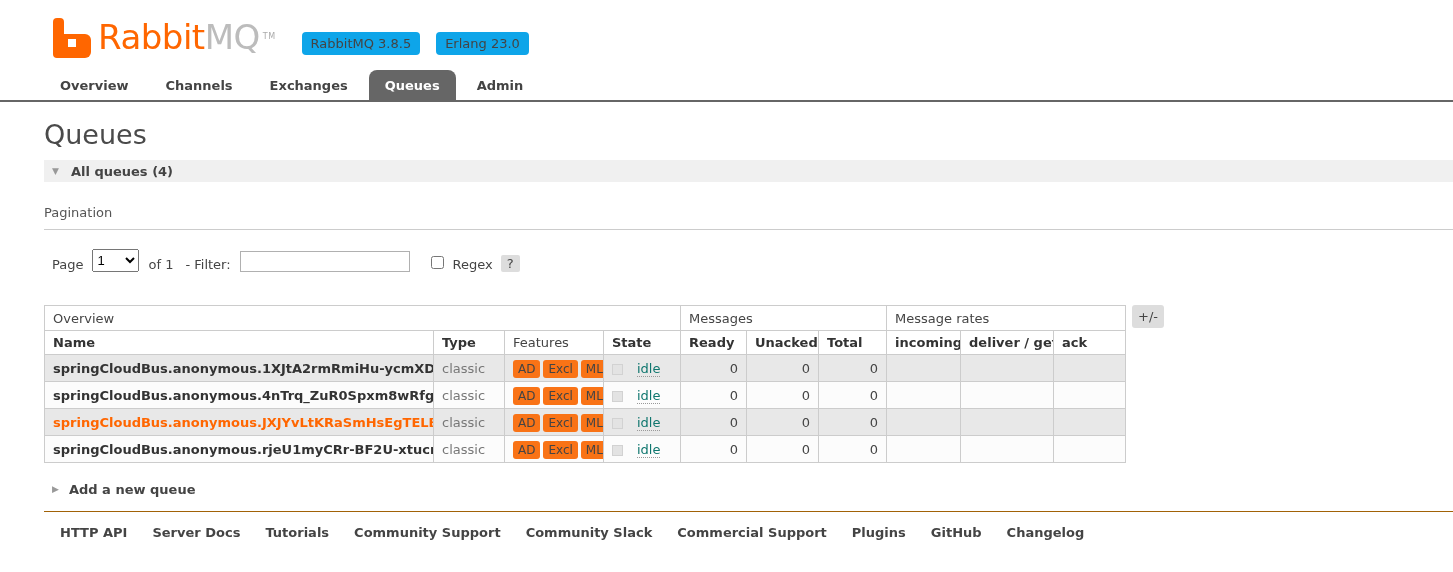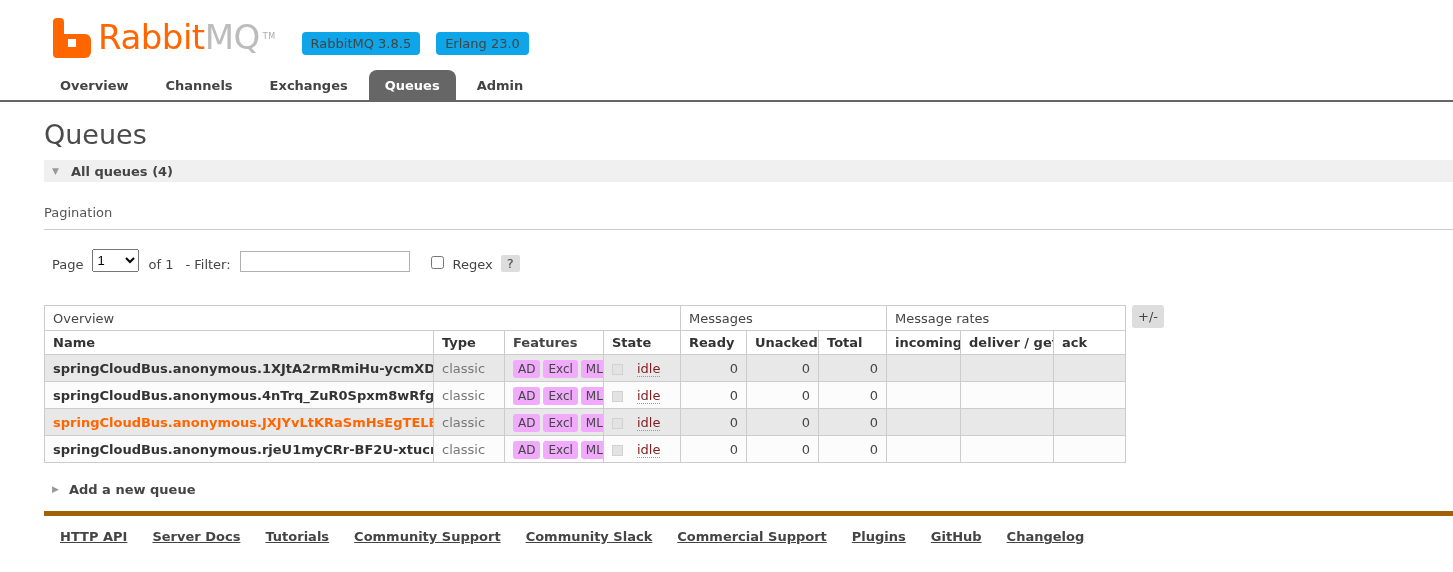--- a/index.html
+++ b/index.html
@@ -56,48 +56,48 @@
   .regex-checkbox { margin-left: 21px; width: 13px; height: 13px; }
   .regex-label { margin: 0 8px 0 6px; }
   .help-badge { background: #ddd; border-radius: 2px; padding: 1px 6px; color: #444; cursor: pointer; }
 
   
   .table-zone { display: flex; align-items: flex-start; margin: 33px 0 0 44px; }
   table.queues { border-collapse: collapse; table-layout: fixed; width: 1081px; }
   th, td { border: 1px solid #ccc; padding: 4px 8px; font-size: 13px; overflow: hidden; white-space: nowrap; }
   thead th { background: #fff; text-align: left; font-weight: bold; color: #333; }
   th.group-header { font-weight: normal; color: #444; height: 25px; }
-  th.plain { font-weight: bold; color: #444; }
+  th.plain { font-weight: normal; color: #444; }
   tbody td { height: 27px; }
   tbody tr:nth-child(odd)  { background: #e8e8e8; }
   tbody tr:nth-child(even) { background: #fcfcfc; }
   td.name a { font-weight: bold; color: #333; cursor: pointer; }
   tr.hl td.name a { color: #ff6600; }
   td.type { color: #777; }
   .feat {
-    background: #f0abfc; border-radius: 3px; padding: 2px 5px;
+    background: #f97316; border-radius: 3px; padding: 2px 5px;
     margin-right: 3px; font-size: 12px; color: #444;
   }
   .state-square {
     display: inline-block; width: 11px; height: 11px;
     background: #e3e3e3; border: 1px solid #d2d2d2;
     margin-right: 14px; vertical-align: middle;
   }
-  .idle-text { color: #7f1d1d; border-bottom: 1px dotted #999; }
+  .idle-text { color: #0f766e; border-bottom: 1px dotted #999; }
   td.num { text-align: right; color: #444; }
   .plusminus {
     background: #ddd; border-radius: 3px; padding: 4px 6px; margin-left: 6px;
     color: #444; cursor: pointer; font-size: 13px;
   }
 
   .add-queue { margin: 19px 0 0 52px; font-weight: bold; color: #444; display: flex; align-items: center; cursor: pointer; }
   .add-queue .tri { margin: 0 10px 0 0; }
 
   
-  .footer { margin: 14px 0 16px 44px; border-top: 5px solid #a16207; padding: 13px 0 0 16px; text-decoration: underline; }
+  .footer { margin: 14px 0 16px 44px; border-top: 1px solid #a16207; padding: 13px 0 0 16px; }
   .footer-links { display: flex; gap: 25px; }
   .footer-link { font-weight: bold; color: #444; cursor: pointer; }
 </style>
 </head>
 <body>
 
 <div class="logo-row">
   <a class="logo">
     <span class="logo-icon">
       <svg width="40" height="40" viewBox="0 0 40 40" aria-hidden="true">

